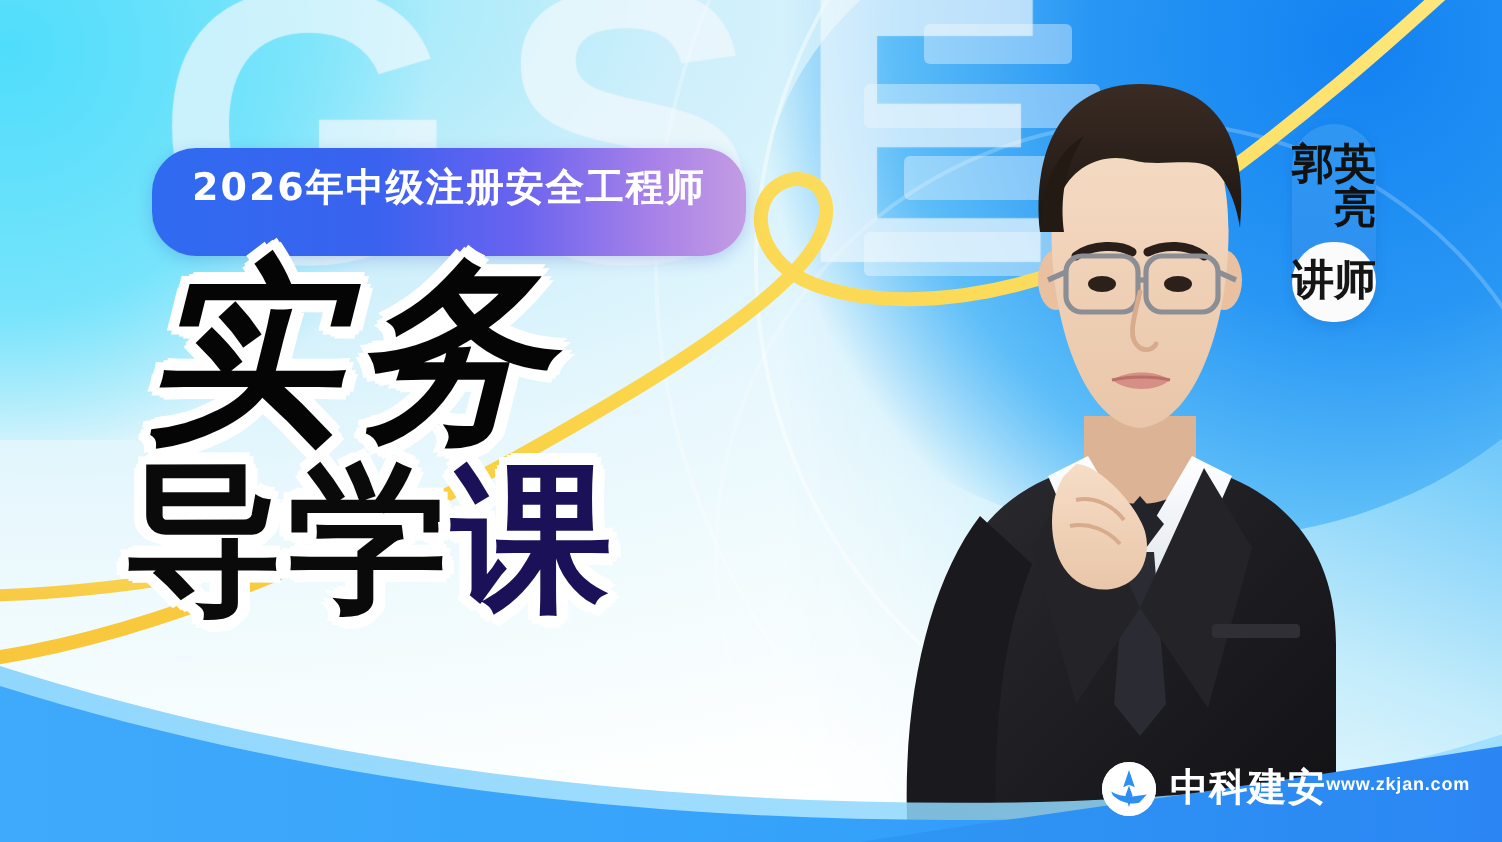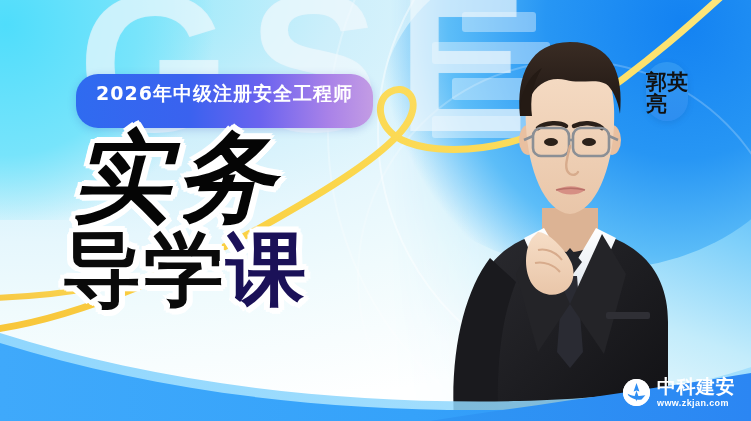--- a/index.html
+++ b/index.html
@@ -125,21 +125,21 @@
   .head-sub .dk{color:#0a0a0a;}
   .head-sub .nv{color:#1b1158;}
 
   
   .teacher{
     position:absolute;left:646px;top:62px;
     width:42px;
     border-radius:21px;
     background:linear-gradient(180deg,#2f97f2 0%,#2e8ef0 100%);
     padding:10px 0 0 0;
-    text-align:left;
+    text-align:right;
     box-shadow:0 2px 6px rgba(20,80,160,.2);
   }
   .teacher-name{
     color:#111;
     font-size:21px;
     font-weight:700;
     line-height:1.03;
     letter-spacing:0;
     font-family:"DejaVu Sans","Liberation Sans",sans-serif;
     display:block;
@@ -162,21 +162,21 @@
   .logo{
     position:absolute;right:16px;bottom:13px;
     display:flex;align-items:center;gap:7px;
   }
   .logo-mark{
     width:27px;height:27px;flex:0 0 27px;
     border-radius:50%;
     background:#ffffff;
     position:relative;
   }
-  .logo-text{display:flex;flex-direction:column;line-height:1;}
+  .logo-text{display:flex;line-height:1;}
   .logo-cn{
     color:#ffffff;font-size:19px;font-weight:900;letter-spacing:.5px;
     font-family:"DejaVu Sans","Liberation Sans",sans-serif;
   }
   .logo-url{
     color:#ffffff;font-size:9px;font-weight:700;letter-spacing:.4px;margin-top:3px;
     font-family:Liberation Sans, sans-serif;
   }
 </style>
 </head>
@@ -312,20 +312,21 @@
   <div class="subtitle-pill">2026年中级注册安全工程师</div>
 
   <div class="head-main">实务</div>
 
   <div class="head-sub">
     <span class="dk">导学</span><span class="nv">课</span>
   </div>
 
   <div class="teacher">
     <span class="teacher-name">郭英亮</span>
+    <span class="teacher-role">讲师</span>
   </div>
 
   <div class="logo">
     <span class="logo-mark">
       <svg width="27" height="27" viewBox="0 0 27 27">
         <circle cx="13.5" cy="13.5" r="13.5" fill="#ffffff"></circle>
         <path d="M13.5,4 L16.4,12.6 L13.5,11.4 L10.6,12.6 Z" fill="#2f8ef2"></path>
         <path d="M4.6,14.8 C8,16.8 12,17.6 16.2,17.1 L22.4,16.2 L18.6,20.4 C13.9,21.6 8.8,19.9 5.4,16.6 Z" fill="#2f8ef2"></path>
         <path d="M13.5,11.8 L15.2,16.6 L13.5,22.6 L11.8,16.6 Z" fill="#2f8ef2"></path>
       </svg>

